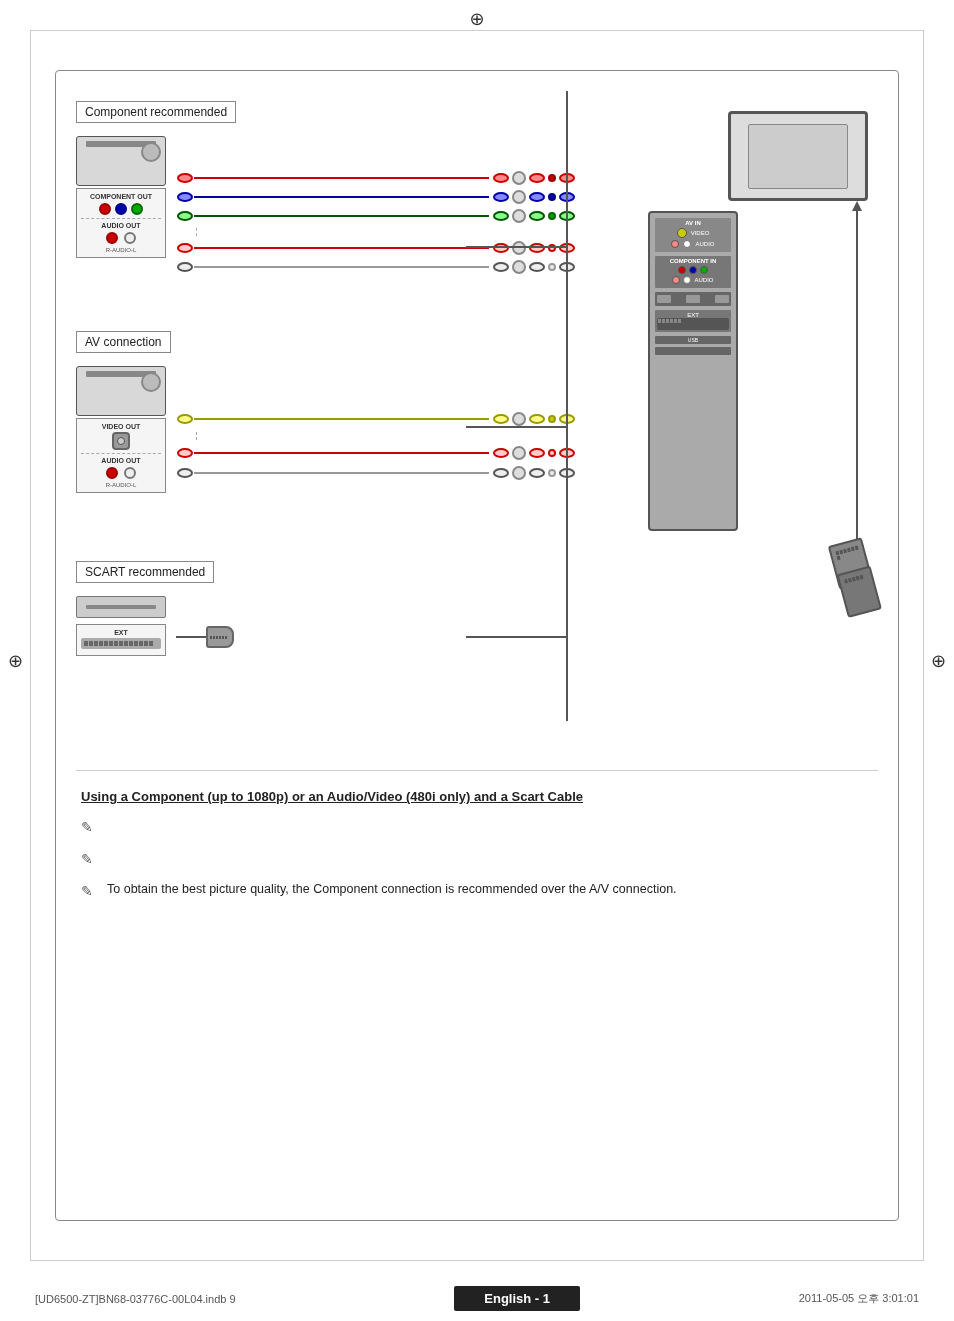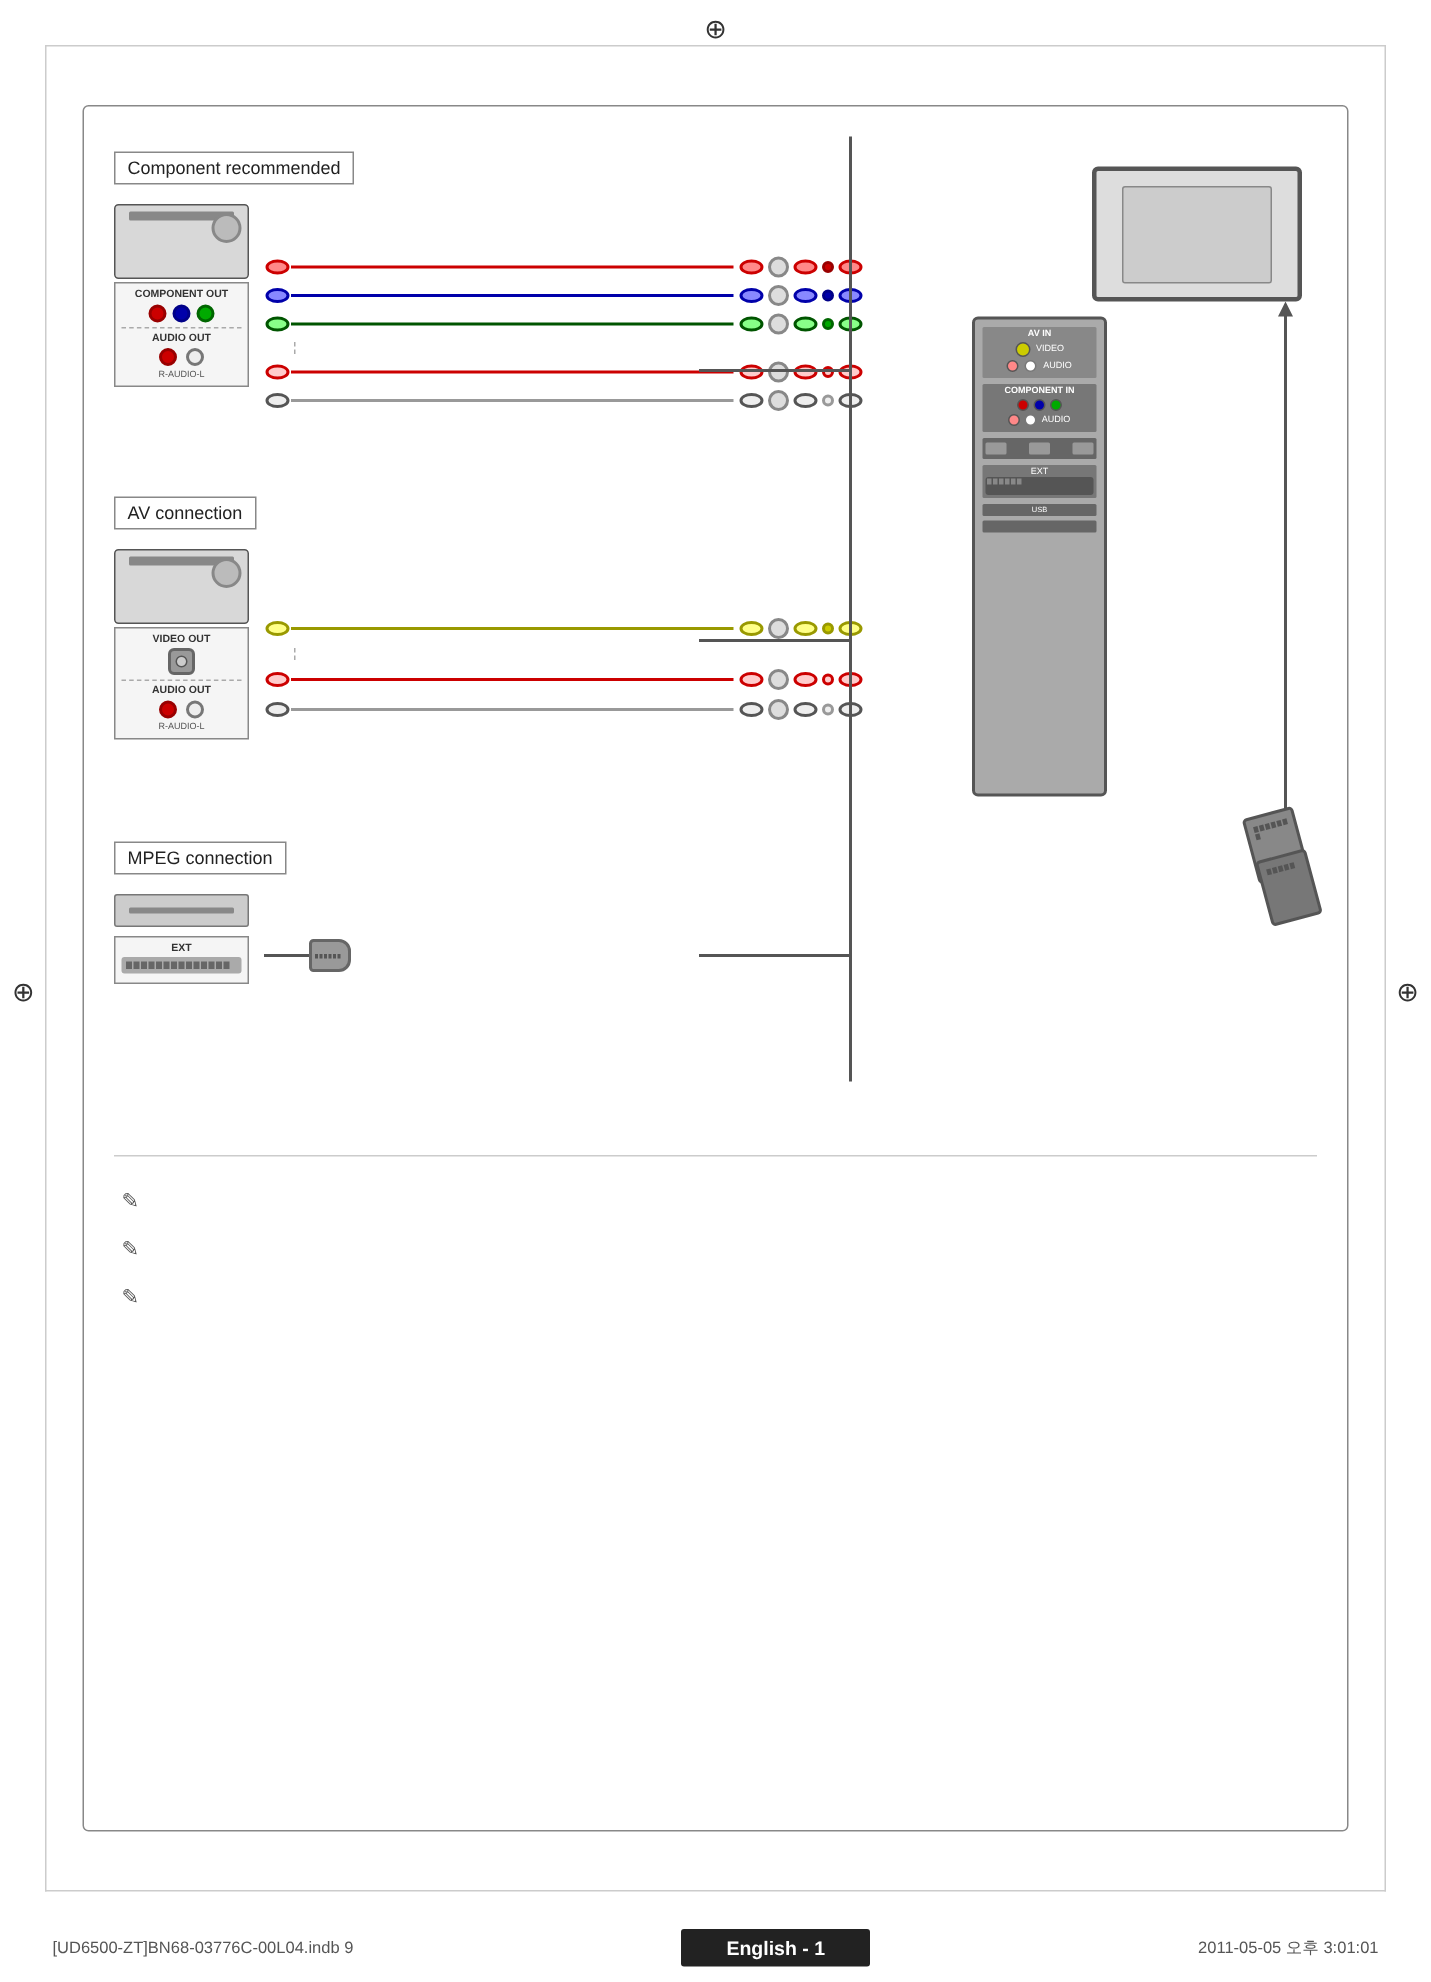--- a/index.html
+++ b/index.html
@@ -411,21 +411,21 @@
             <div style="width:14px; height:14px; border-radius:50%; background:#ddd; border:2px solid #888; margin:0 2px;"></div>
             <div class="connector-rca white"></div>
             <div style="width:8px; height:8px; border-radius:50%; background:#eee; border:2px solid #999; margin:0 2px;"></div>
             <div class="connector-rca white"></div>
           </div>
         </div>
       </div>
     </div>
 
     <div class="scart-section">
-      <div class="section-label">MPEG connection</div>
+      <div class="section-label">SCART recommended</div>
       
       <div style="display:flex; align-items:flex-start; gap:10px; margin-top:5px;">
         <div style="display:flex; flex-direction:column; align-items:center;">
 
           <div style="width:90px; height:22px; border:1.5px solid #777; background:#ccc; border-radius:2px; margin-bottom:6px; display:flex; align-items:center; justify-content:center;">
             <div style="width:70px; height:4px; background:#888; border-radius:1px;"></div>
           </div>
 
           <div style="border:1px solid #888; padding:4px; width:90px; background:#f5f5f5;">
             <div class="panel-label">EXT</div>
@@ -556,31 +556,33 @@
 
     <div style="position:absolute; left:490px; top:0; width:2px; height:630px; background:#555; z-index:0;"></div>
 
     <div style="position:absolute; left:390px; top:155px; width:100px; height:2px; background:#555;"></div>
     <div style="position:absolute; left:390px; top:335px; width:100px; height:2px; background:#555;"></div>
     <div style="position:absolute; left:390px; top:545px; width:100px; height:2px; background:#555;"></div>
 
   </div>
 
   <div class="text-section">
+    <div class="section-title">Using a Component (up to 1080p) or an Audio/Video (480i only) and a Scart Cable</div>
 
     <div class="note-item">
       <span class="note-icon">✎</span>
     </div>
 
     <div class="note-item">
       <span class="note-icon">✎</span>
     </div>
 
     <div class="note-item">
       <span class="note-icon">✎</span>
+      <span>To obtain the best picture quality, the Component connection is recommended over the A/V connection.</span>
     </div>
   </div>
 
 </div>
 
 <div class="footer">
   <span>[UD6500-ZT]BN68-03776C-00L04.indb   9</span>
   <div class="page-number-box">
     <span>English - 1</span>
   </div>

